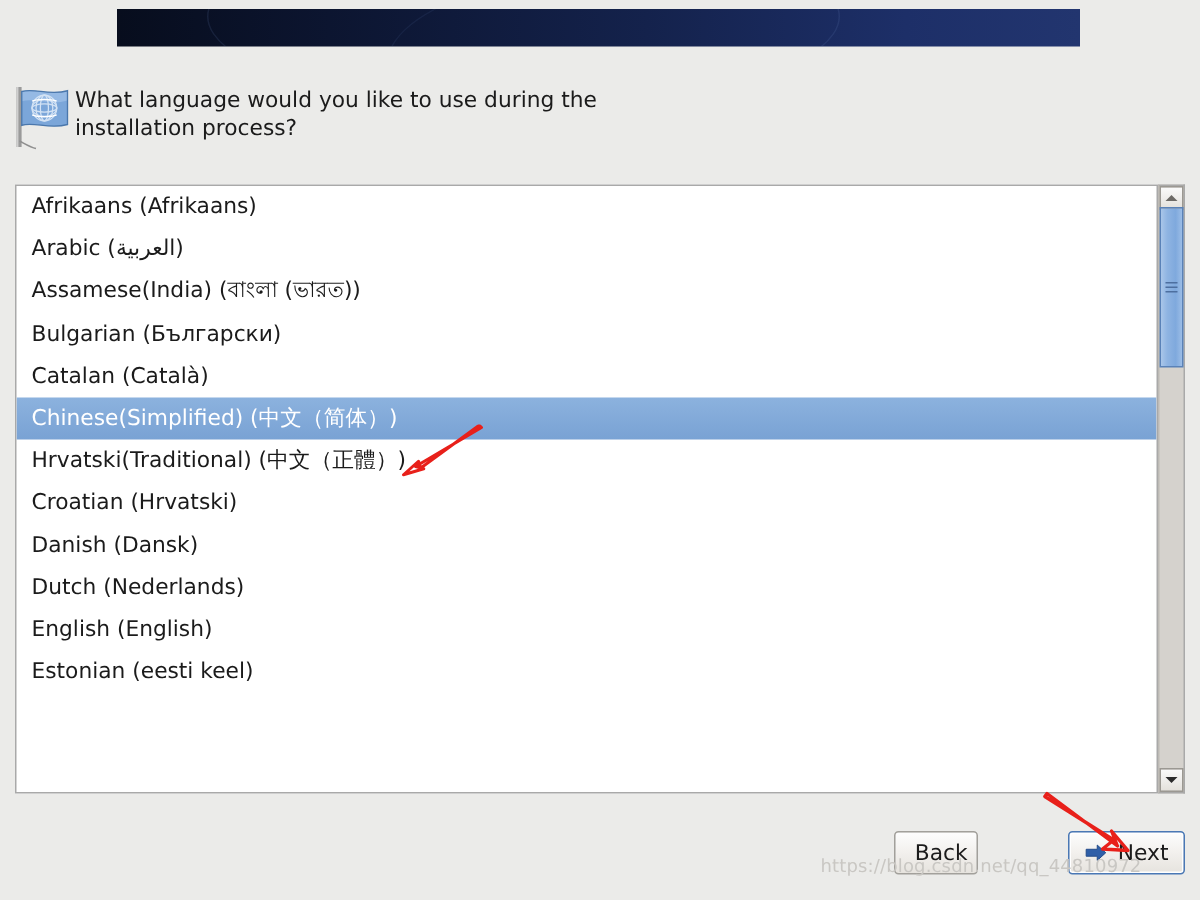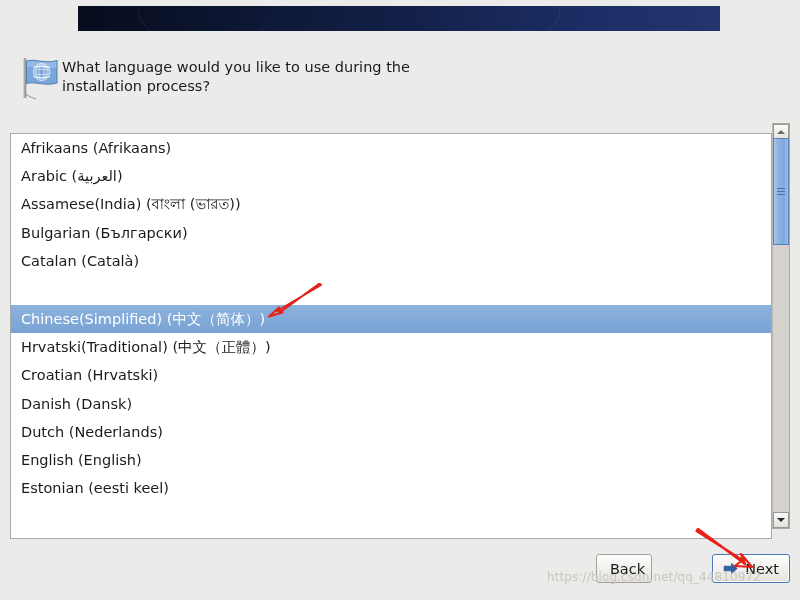--- a/index.html
+++ b/index.html
@@ -41,21 +41,21 @@
     height: 150px;
     border-radius: 50%;
     border: 1px solid rgba(110,140,200,0.10);
     left: 180px;
     top: -40px;
   }
 
   
   #prompt-row {
     position: absolute;
-    left: 12px;
+    left: 0;
     top: 52px;
     width: 770px;
     height: 56px;
   }
   #flag-icon {
     position: absolute;
     left: 5px;
     top: 2px;
     width: 48px;
     height: 48px;
@@ -68,21 +68,21 @@
     font-size: 14.5px;
     line-height: 19px;
     color: #1b1b1b;
     white-space: pre-line;
   }
 
   
   #listbox {
     position: absolute;
     left: 10px;
-    top: 133px;
+    top: 123px;
     width: 762px;
     height: 406px;
     background: #ffffff;
     border: 1px solid #a9a9a9;
     box-sizing: border-box;
     overflow: hidden;
   }
   #list {
     position: absolute;
     left: 0;
@@ -95,21 +95,20 @@
     padding-left: 10px;
     font-size: 14.5px;
     color: #1b1b1b;
     white-space: nowrap;
     overflow: hidden;
     box-sizing: border-box;
   }
   .lang-row.selected {
     background: linear-gradient(180deg, #8cb2de 0%, #79a2d4 100%);
     color: #ffffff;
-    margin-top: 30px;
   }
 
   
   #scrollbar {
     position: absolute;
     left: 772px;
     top: 123px;
     width: 18px;
     height: 406px;
     background: #d5d2cd;

